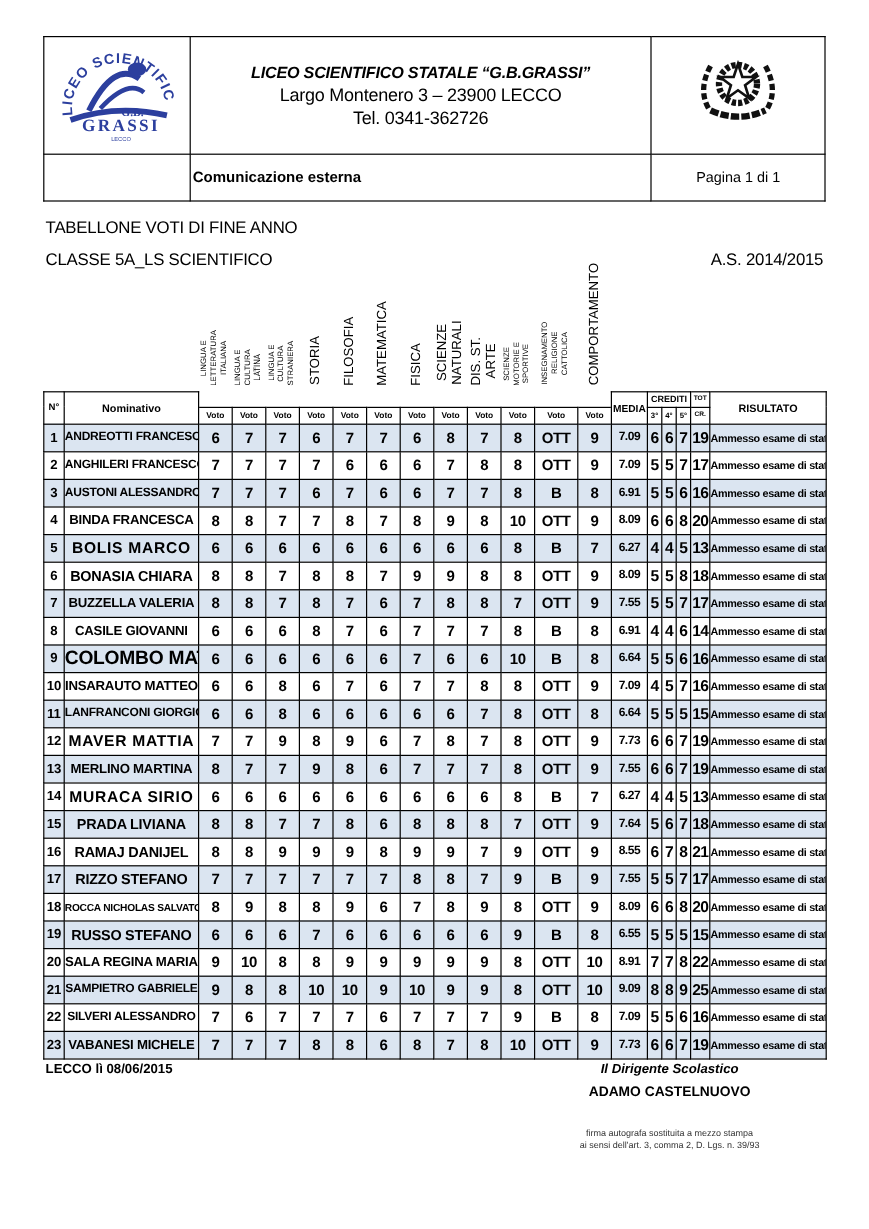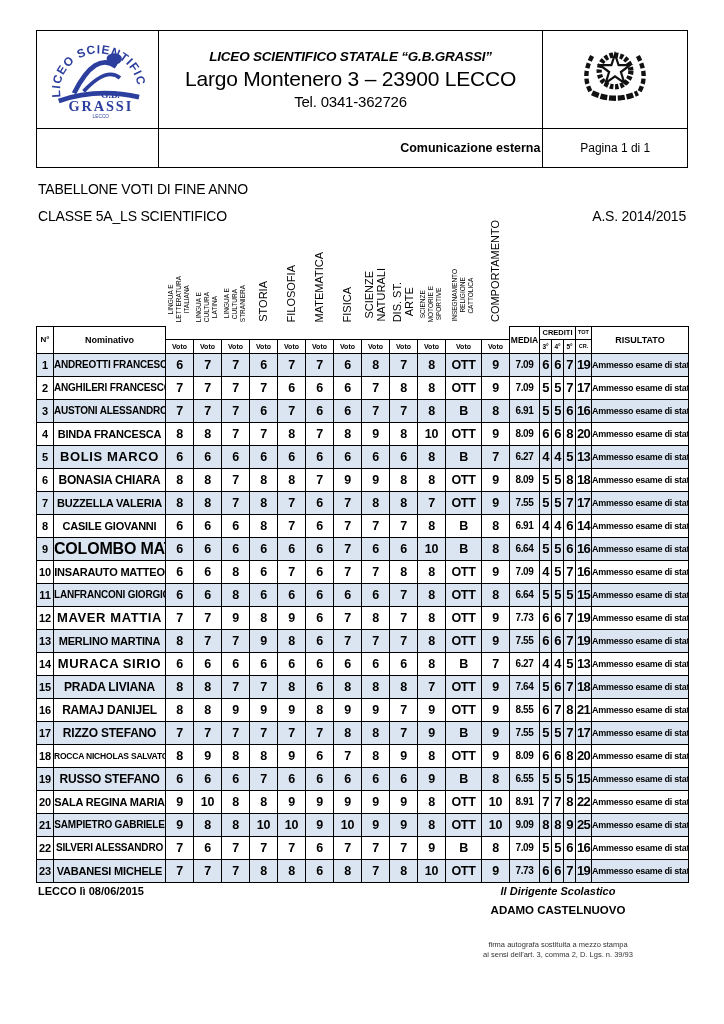--- a/index.html
+++ b/index.html
@@ -6,24 +6,24 @@
   body{width:724px;height:1024px;font-family:"Liberation Sans",sans-serif;color:#000;overflow:hidden;}
   .page{width:652px;margin:0 auto;padding-top:30px;position:relative;}
 
   
   .letterhead{border:1px solid #000;border-collapse:collapse;width:652px;}
   .letterhead td{border:1px solid #000;padding:2px;vertical-align:middle;}
   .lh-logo{width:117px;height:93px;text-align:center;}
   .lh-center{width:388px;text-align:center;}
   .lh-emblem{width:141px;text-align:center;}
   .school-name{font-weight:bold;font-style:italic;font-size:13.5px;letter-spacing:-0.2px;}
-  .school-address{font-size:21px;margin-top:3px;letter-spacing:-0.2px;}
+  .school-address{font-size:15px;margin-top:3px;letter-spacing:-0.2px;}
   .school-phone{font-size:15px;margin-top:2px;letter-spacing:-0.2px;}
   .lh-row2 td{height:34px;}
-  .doc-type{text-align:right;font-weight:bold;font-size:12.5px;}
+  .doc-type{text-align:left;font-weight:bold;font-size:12.5px;}
   .page-num{text-align:center;font-size:12px;}
 
   
   .title1{font-size:14px;margin:13px 0 0 2px;letter-spacing:-0.2px;}
   .table-wrap{position:relative;margin-top:2px;}
   .classe-line{position:absolute;top:9px;left:2px;font-size:14px;letter-spacing:-0.2px;}
   .as-line{position:absolute;top:9px;right:2px;font-size:14px;letter-spacing:-0.2px;}
 
   
   .grades{border-collapse:collapse;table-layout:fixed;width:652px;}

